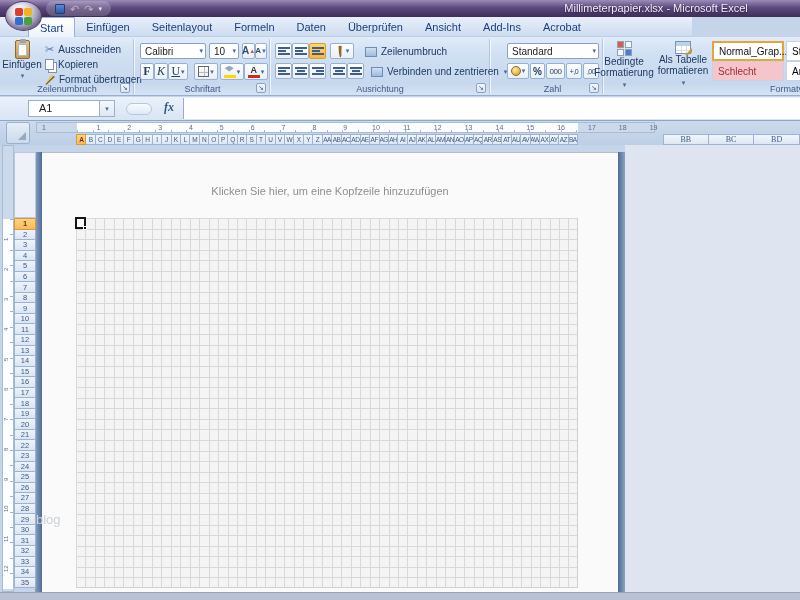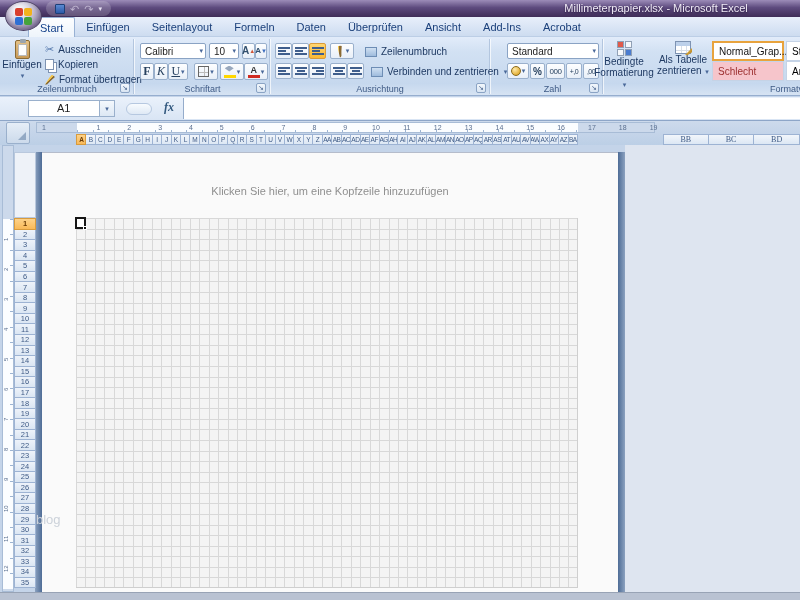--- a/index.html
+++ b/index.html
@@ -19,21 +19,21 @@
     grid-template-columns:8px 8px;grid-template-rows:8px 8px;gap:1px;}
   .orb-grid span{border-radius:2px;}
   .oq1{background:#d93f2e;} .oq2{background:#f2b21d;} .oq3{background:#2e6fd4;} .oq4{background:#46a33c;}
   .qat{position:absolute;left:46px;top:1px;height:15px;display:flex;align-items:center;gap:5px;
     background:rgba(255,255,255,.18);border-radius:8px;padding:0 9px;}
   .save-ic{width:10px;height:10px;background:linear-gradient(#5b8ad2,#2d5aa8);border:1px solid #1d3f78;border-radius:1px;}
   .qat-dis{font-size:11px;color:#beb4cf;line-height:10px;}
   .qat-dd{font-size:7px;color:#e8e2f2;}
 
   
-  .tabrow{position:absolute;left:0;top:17px;width:800px;height:20px;
+  .tabrow{position:absolute;left:0;top:17px;width:692px;height:20px;
     background:linear-gradient(#e8effb,#cddcf0);border-bottom:1px solid #bccee6;}
   .tabs{position:absolute;left:28px;top:0;height:20px;display:flex;}
   .tabs div{padding:4px 11px 0 11px;font-size:11px;color:#1a3f7a;height:20px;}
   .tabs div.active{background:linear-gradient(#fdfeff,#eef4fb);border:1px solid #98b1d4;border-bottom:none;
     border-radius:2px 2px 0 0;color:#15428b;}
 
   
   .ribbon{position:absolute;left:0;top:37px;width:800px;height:59px;
     background:linear-gradient(#e2ecfa,#d2e1f3 25%,#c6d8ee 80%,#d6e3f3);border-bottom:1px solid #96aecf;}
   .rgroup{position:absolute;top:2px;height:55px;border-right:1px solid #b3c6df;box-shadow:1px 0 0 rgba(255,255,255,.7);}
@@ -89,21 +89,21 @@
   .bigbtn{display:flex;flex-direction:column;align-items:center;font-size:10px;color:#1f3a63;text-align:center;line-height:11px;}
   .style-cell{width:72px;height:20px;font-size:10px;display:flex;align-items:center;padding-left:5px;border:1px solid #c5d3e6;background:#fff;}
   .style-cell.sel{border:2px solid #e8a33d;color:#111;}
   .style-bad{background:#f6c5cb;color:#9c2f2f;}
   .style-cut{width:40px;}
 
   
   .fbar{position:absolute;left:0;top:97px;width:800px;height:24px;
     background:linear-gradient(#eaf1fb,#d9e5f4);border-bottom:1px solid #8ea6c8;}
   .namebox{position:absolute;left:28px;top:3px;width:72px;height:17px;background:#fff;border:1px solid #9ab0cc;
-    font-size:11px;color:#222;padding:1px 0 0 28px;}
+    font-size:11px;color:#222;padding:1px 0 0 10px;}
   .namedd{position:absolute;left:100px;top:3px;width:15px;height:17px;border:1px solid #9ab0cc;border-left:none;
     background:linear-gradient(#f4f8fd,#dde8f4);font-size:7px;color:#4a6899;text-align:center;line-height:16px;}
   .fxorb{position:absolute;left:126px;top:6px;width:26px;height:12px;border-radius:7px;border:1px solid #b6c8e0;
     background:linear-gradient(#f8fbfe,#dfe9f5);}
   .fx{position:absolute;left:158px;top:3px;width:22px;height:17px;text-align:center;
     font-family:"Liberation Serif",serif;font-style:italic;font-weight:bold;font-size:12px;color:#33597f;}
   .finput{position:absolute;left:183px;top:1px;right:0;height:21px;background:#fff;border-left:1px solid #95accb;}
 
   
   .hdrzone{position:absolute;left:0;top:121px;width:800px;height:24px;background:linear-gradient(#cddaec,#bccfe6);}
@@ -341,21 +341,21 @@
             <span class="cq4"></span>
           </span>
         <span>Bedingte</span>
         <span><span>Formatierung</span> <span class="dd8">▾</span></span>
       </div>
       <div class="bigbtn" style="position:absolute;left:64px;top:2px;width:54px;">
         <span class="table-ic">
             <i></i>
           </span>
         <span>Als Tabelle</span>
-        <span><span>zentrieren</span> <span class="dd8">▾</span></span>
+        <span><span>formatieren</span> <span class="dd8">▾</span></span>
       </div>
       <div style="position:absolute;left:120px;top:2px;">
         <div class="style-cell sel">Normal_Grap...</div>
         <div class="style-cell style-bad">Schlecht</div>
       </div>
       <div style="position:absolute;left:194px;top:2px;overflow:hidden;width:14px;">
         <div class="style-cell style-cut">St</div>
         <div class="style-cell style-cut">Ar</div>
       </div>
       <div class="glabel" style="text-align:left;padding-left:178px;overflow:hidden;white-space:nowrap;">Formatvorlagen</div>

